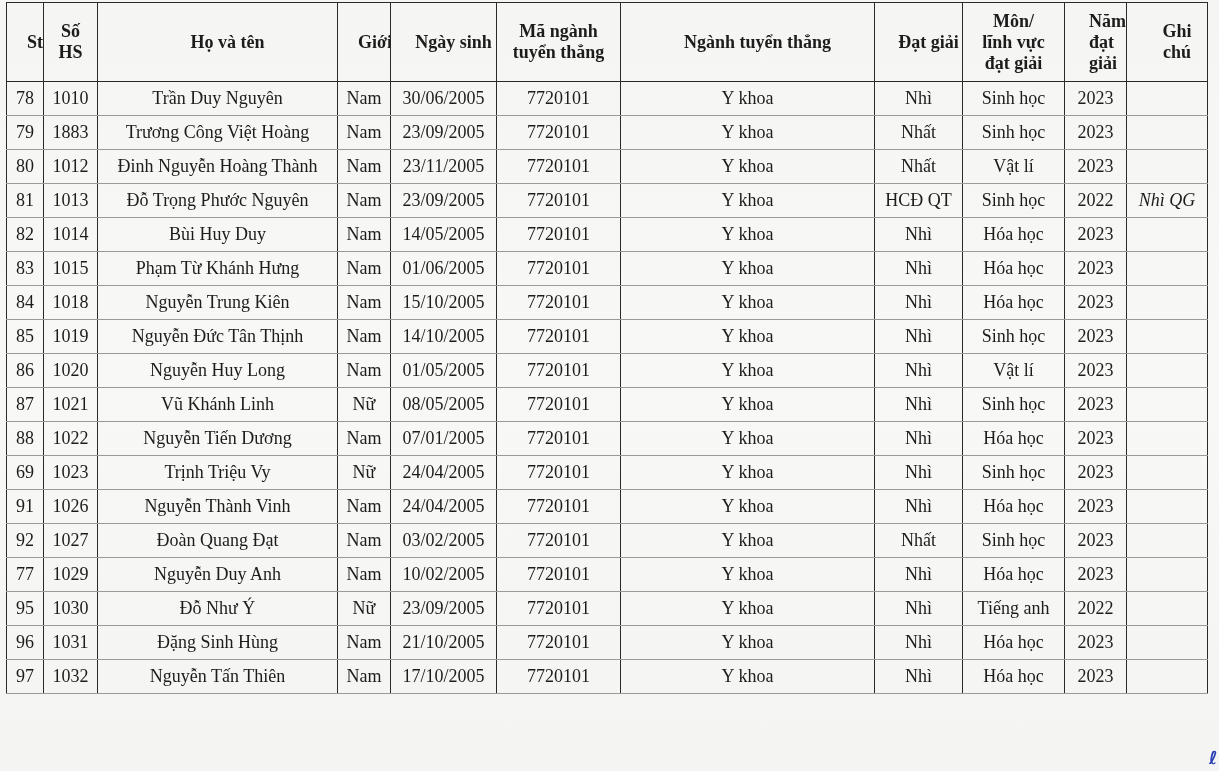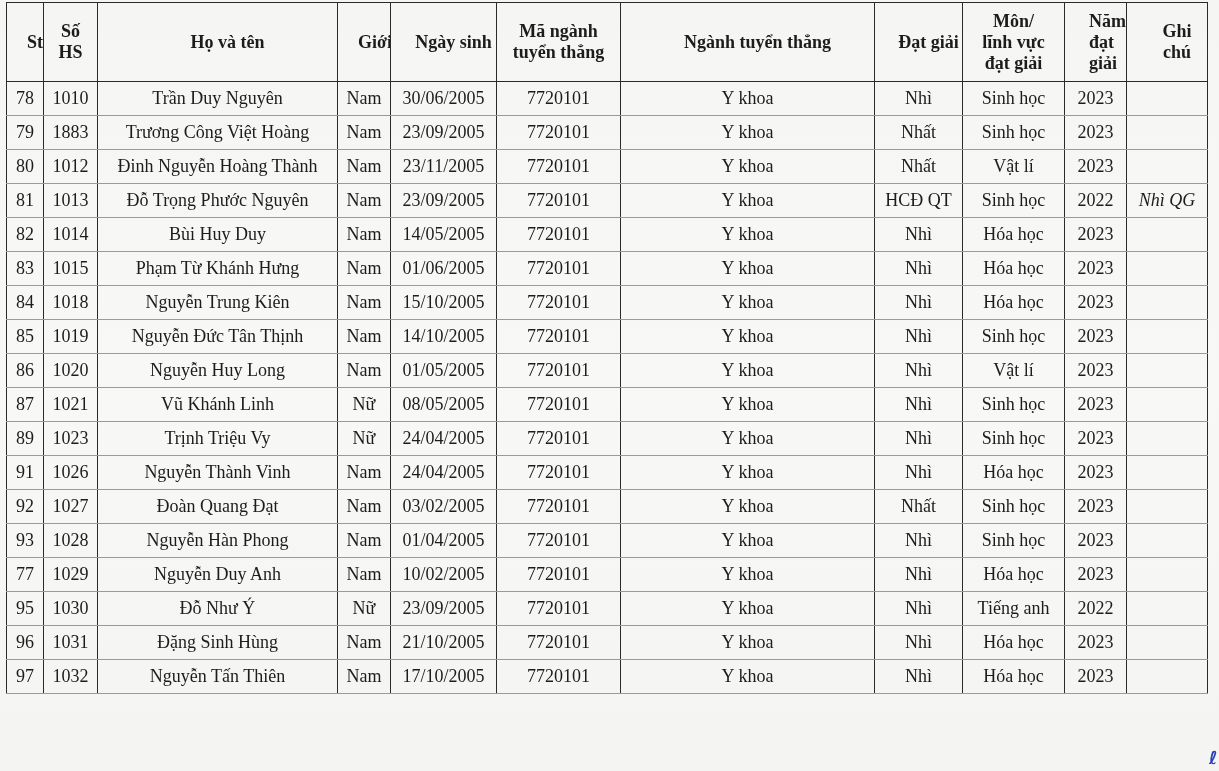--- a/index.html
+++ b/index.html
@@ -218,23 +218,36 @@
     <td>Nữ</td>
     <td>08/05/2005</td>
     <td>7720101</td>
     <td>Y khoa</td>
     <td>Nhì</td>
     <td>Sinh học</td>
     <td>2023</td>
     <td class="note"></td>
   </tr>
 
-
-  <tr>
-    <td>89</td>
+  <tr>
+    <td>88</td>
+    <td>1022</td>
+    <td class="name">Nguyễn Tiến Dương</td>
+    <td>Nam</td>
+    <td>07/01/2005</td>
+    <td>7720101</td>
+    <td>Y khoa</td>
+    <td>Nhì</td>
+    <td>Hóa học</td>
+    <td>2023</td>
+    <td class="note"></td>
+  </tr>
+
+  <tr>
+    <td>69</td>
     <td>1023</td>
     <td class="name">Trịnh Triệu Vy</td>
     <td>Nữ</td>
     <td>24/04/2005</td>
     <td>7720101</td>
     <td>Y khoa</td>
     <td>Nhì</td>
     <td>Sinh học</td>
     <td>2023</td>
     <td class="note"></td>
@@ -262,33 +275,20 @@
     <td>Nam</td>
     <td>03/02/2005</td>
     <td>7720101</td>
     <td>Y khoa</td>
     <td>Nhất</td>
     <td>Sinh học</td>
     <td>2023</td>
     <td class="note"></td>
   </tr>
 
-  <tr>
-    <td>93</td>
-    <td>1028</td>
-    <td class="name">Nguyễn Hàn Phong</td>
-    <td>Nam</td>
-    <td>01/04/2005</td>
-    <td>7720101</td>
-    <td>Y khoa</td>
-    <td>Nhì</td>
-    <td>Sinh học</td>
-    <td>2023</td>
-    <td class="note"></td>
-  </tr>
 
   <tr>
     <td>77</td>
     <td>1029</td>
     <td class="name">Nguyễn Duy Anh</td>
     <td>Nam</td>
     <td>10/02/2005</td>
     <td>7720101</td>
     <td>Y khoa</td>
     <td>Nhì</td>

